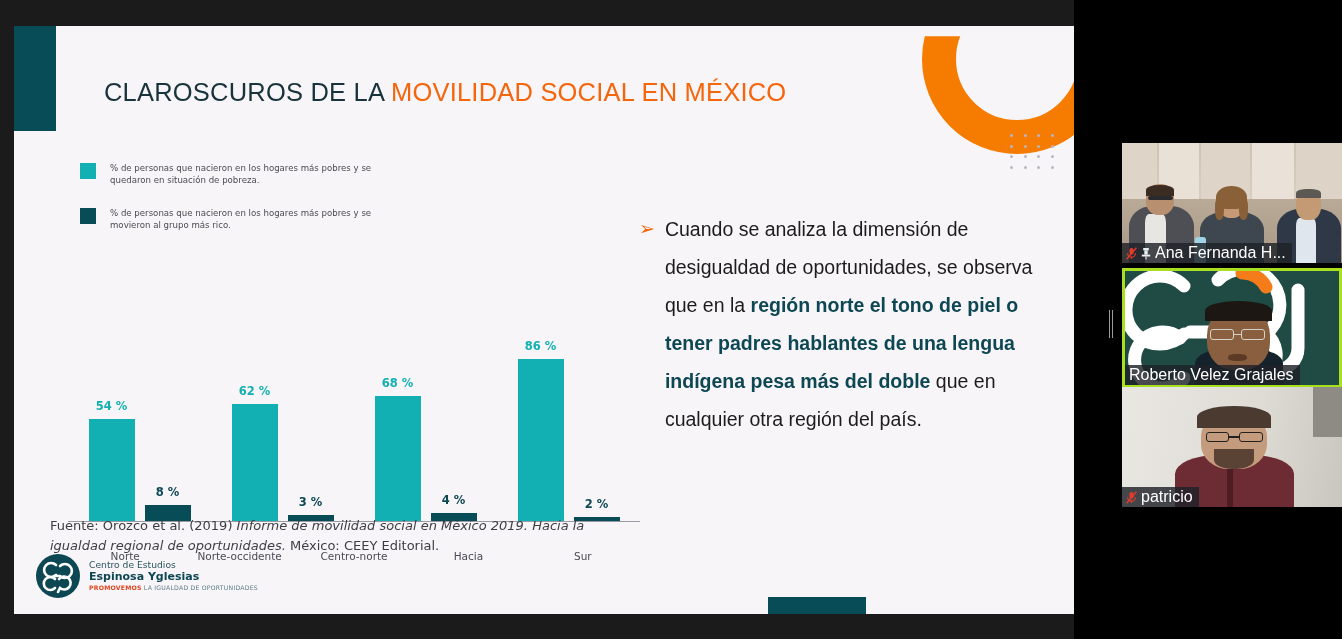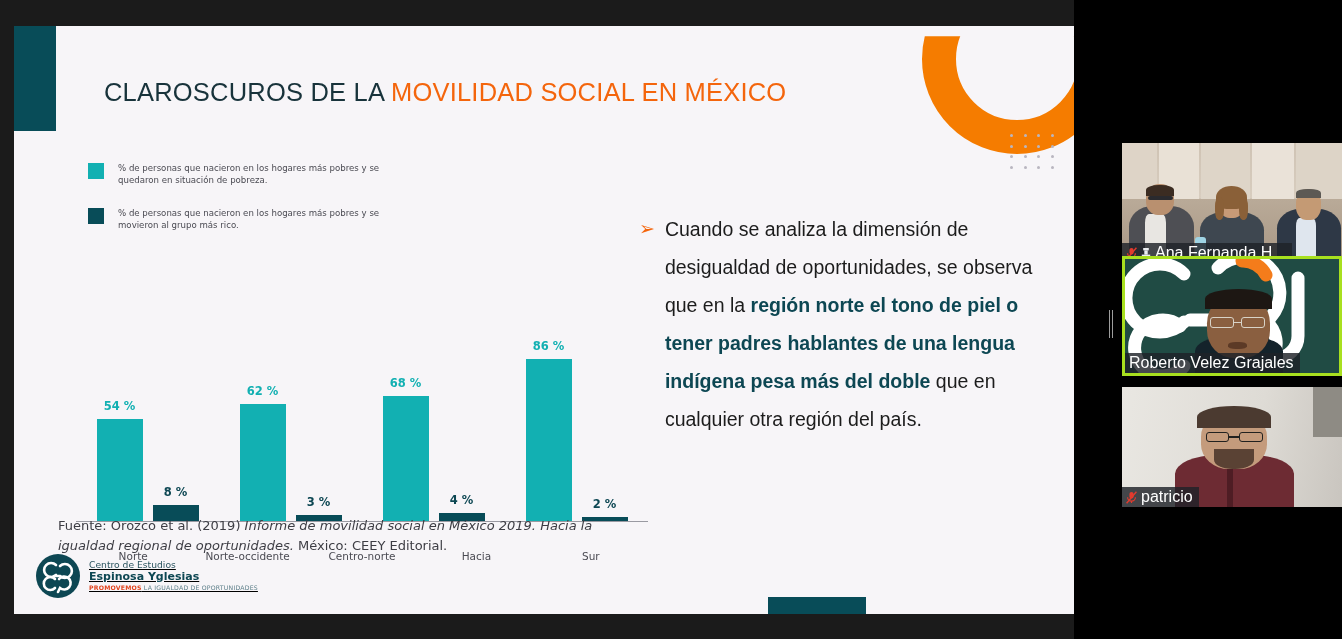--- a/index.html
+++ b/index.html
@@ -27,21 +27,21 @@
   .deco-dots { position: absolute; left: 996px; top: 108px; width: 54px; height: 42px;
                display: grid; grid-template-columns: repeat(4, 1fr); grid-template-rows: repeat(4, 1fr); }
   .deco-dots i { width: 3px; height: 3px; border-radius: 50%; background: #b9b6c0; display: block; }
 
   
   #slide-title { position: absolute; left: 90px; top: 52px; font-size: 25.5px; letter-spacing: .2px; white-space: nowrap; }
   #slide-title .t1 { color: #18333b; }
   #slide-title .t2 { color: #f4650c; }
 
   
-  #chart-area { position: absolute; left: 34px; top: 136px; width: 600px; height: 390px; }
+  #chart-area { position: absolute; left: 26px; top: 136px; width: 600px; height: 390px; }
 
   .legend { position: absolute; left: 40px; top: 0; width: 320px; }
   .legend-row { display: flex; align-items: flex-start; margin-bottom: 20px; }
   .legend-swatch { width: 16px; height: 16px; flex: 0 0 16px; margin-right: 14px; margin-top: 1px; }
   .legend-text { font-size: 8.6px; line-height: 1.45; color: #4a4a52; font-family: "DejaVu Sans", sans-serif; }
 
   .plot { position: absolute; left: 10px; top: 170px; width: 590px; height: 190px; }
   .axis-line { position: absolute; left: 18px; bottom: 0; width: 572px; height: 1.5px; background: #9a9aa2; }
   .groups { position: absolute; left: 18px; bottom: 1.5px; width: 572px; height: 188px; display: flex; }
   .group { flex: 1 1 0; position: relative; display: flex; align-items: flex-end; justify-content: center; gap: 10px; }
@@ -64,21 +64,21 @@
   #body-text { position: absolute; left: 625px; top: 184px; width: 400px; display: flex; }
   #bullet-arrow { color: #f4650c; font-size: 19px; line-height: 1.95; margin-right: 10px; flex: 0 0 auto; }
   #bullet-copy { font-size: 19.5px; line-height: 1.95; color: #1c1c1c; }
   #bullet-copy b { color: #0d4753; font-weight: bold; }
 
   
   #ceey-logo { position: absolute; left: 22px; top: 528px; display: flex; align-items: center; }
   #ceey-mark { width: 44px; height: 44px; border-radius: 50%; background: #0d4753; flex: 0 0 44px;
                position: relative; margin-right: 9px; }
   #ceey-mark svg { position: absolute; left: 0; top: 0; }
-  #ceey-words { line-height: 1.12; text-decoration: underline; }
+  #ceey-words { line-height: 1.12; }
   .ceey-l1 { font-size: 9.2px; color: #2c5560; font-family: "DejaVu Sans", sans-serif; }
   .ceey-l2 { font-size: 11px; color: #0d4753; font-weight: bold; font-family: "DejaVu Sans", sans-serif; }
   .ceey-l3 { font-size: 6.2px; color: #5d7f89; margin-top: 2px; letter-spacing: .2px; font-family: "DejaVu Sans", sans-serif; }
   .ceey-l3 b { color: #e2451f; }
 
   
   #splitter { position: absolute; left: 1108px; top: 310px; width: 6px; height: 28px; }
   #splitter span { position: absolute; top: 0; width: 1px; height: 28px; background: #9d9d9d; }
 
   
@@ -282,21 +282,21 @@
             <rect x="2.2" y="1" width="5.6" height="2.4" fill="#eceff2"></rect>
             <rect x="3.3" y="3.4" width="3.4" height="4.2" fill="#eceff2"></rect>
             <rect x="0.8" y="7.6" width="8.4" height="1.9" fill="#eceff2"></rect>
             <line x1="5" y1="9.5" x2="5" y2="12.6" stroke="#eceff2" stroke-width="1.1"></line>
           </svg>
         </span>
         <span class="nm">Ana Fernanda H...</span>
       </div>
     </div>
 
-    <div class="tile active" style="top:256px">
+    <div class="tile active" style="top:268px">
       <div class="tile-inner">
         <div class="t2-bg"></div>
         <svg width="220" height="120" viewBox="0 0 220 120" style="position:absolute;left:0;top:0">
           <rect width="220" height="120" fill="#204b44"></rect>
           <path d="M62 18a34 34 0 1 0 0 48" fill="none" stroke="#fff" stroke-width="13" stroke-linecap="round"></path>
           <path d="M96 12a36 36 0 1 1 2 52 h-30" fill="none" stroke="#fff" stroke-width="13" stroke-linecap="round"></path>
           <path d="M120 5 a26 26 0 0 1 24 14" fill="none" stroke="#f47c1b" stroke-width="13" stroke-linecap="round"></path>
           <path d="M58 70a28 28 0 1 0 4 40" fill="none" stroke="#fff" stroke-width="13" stroke-linecap="round"></path>
           <path d="M104 70a28 28 0 1 1 6 40 l-10 16" fill="none" stroke="#fff" stroke-width="13" stroke-linecap="round"></path>
           <path d="M176 22 v58 a22 22 0 0 1-22 22" fill="none" stroke="#fff" stroke-width="13" stroke-linecap="round"></path>

